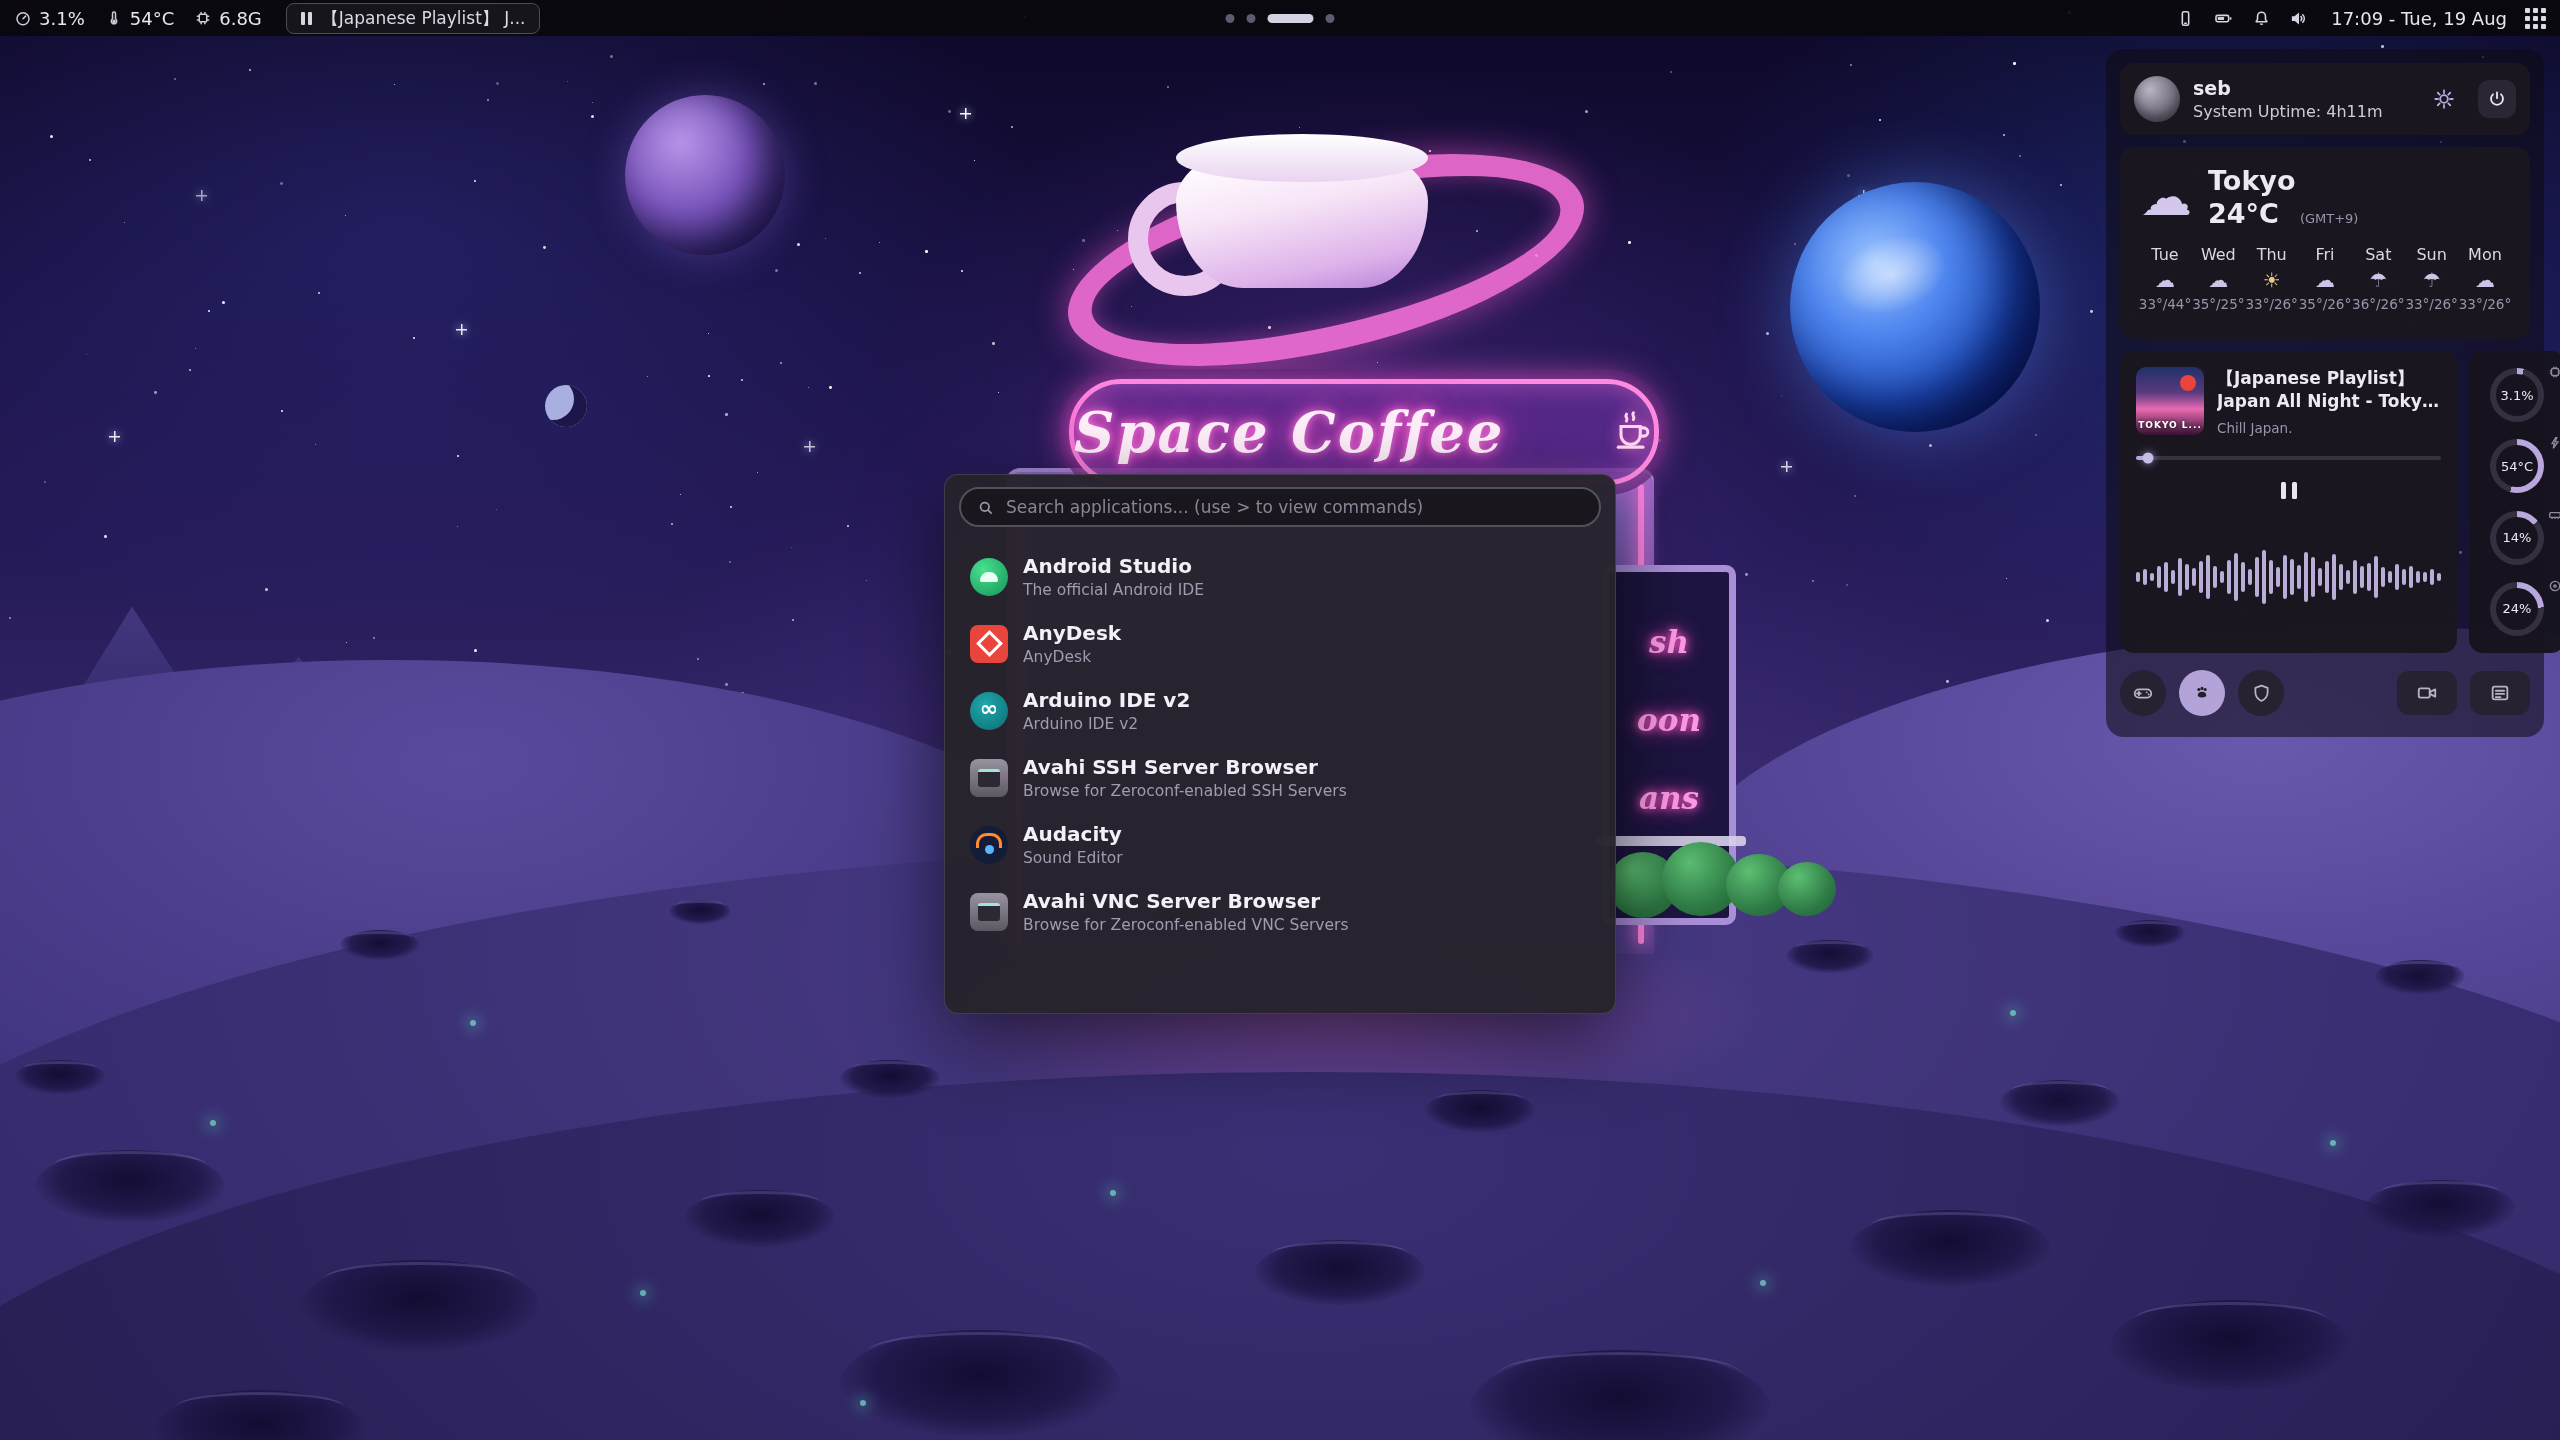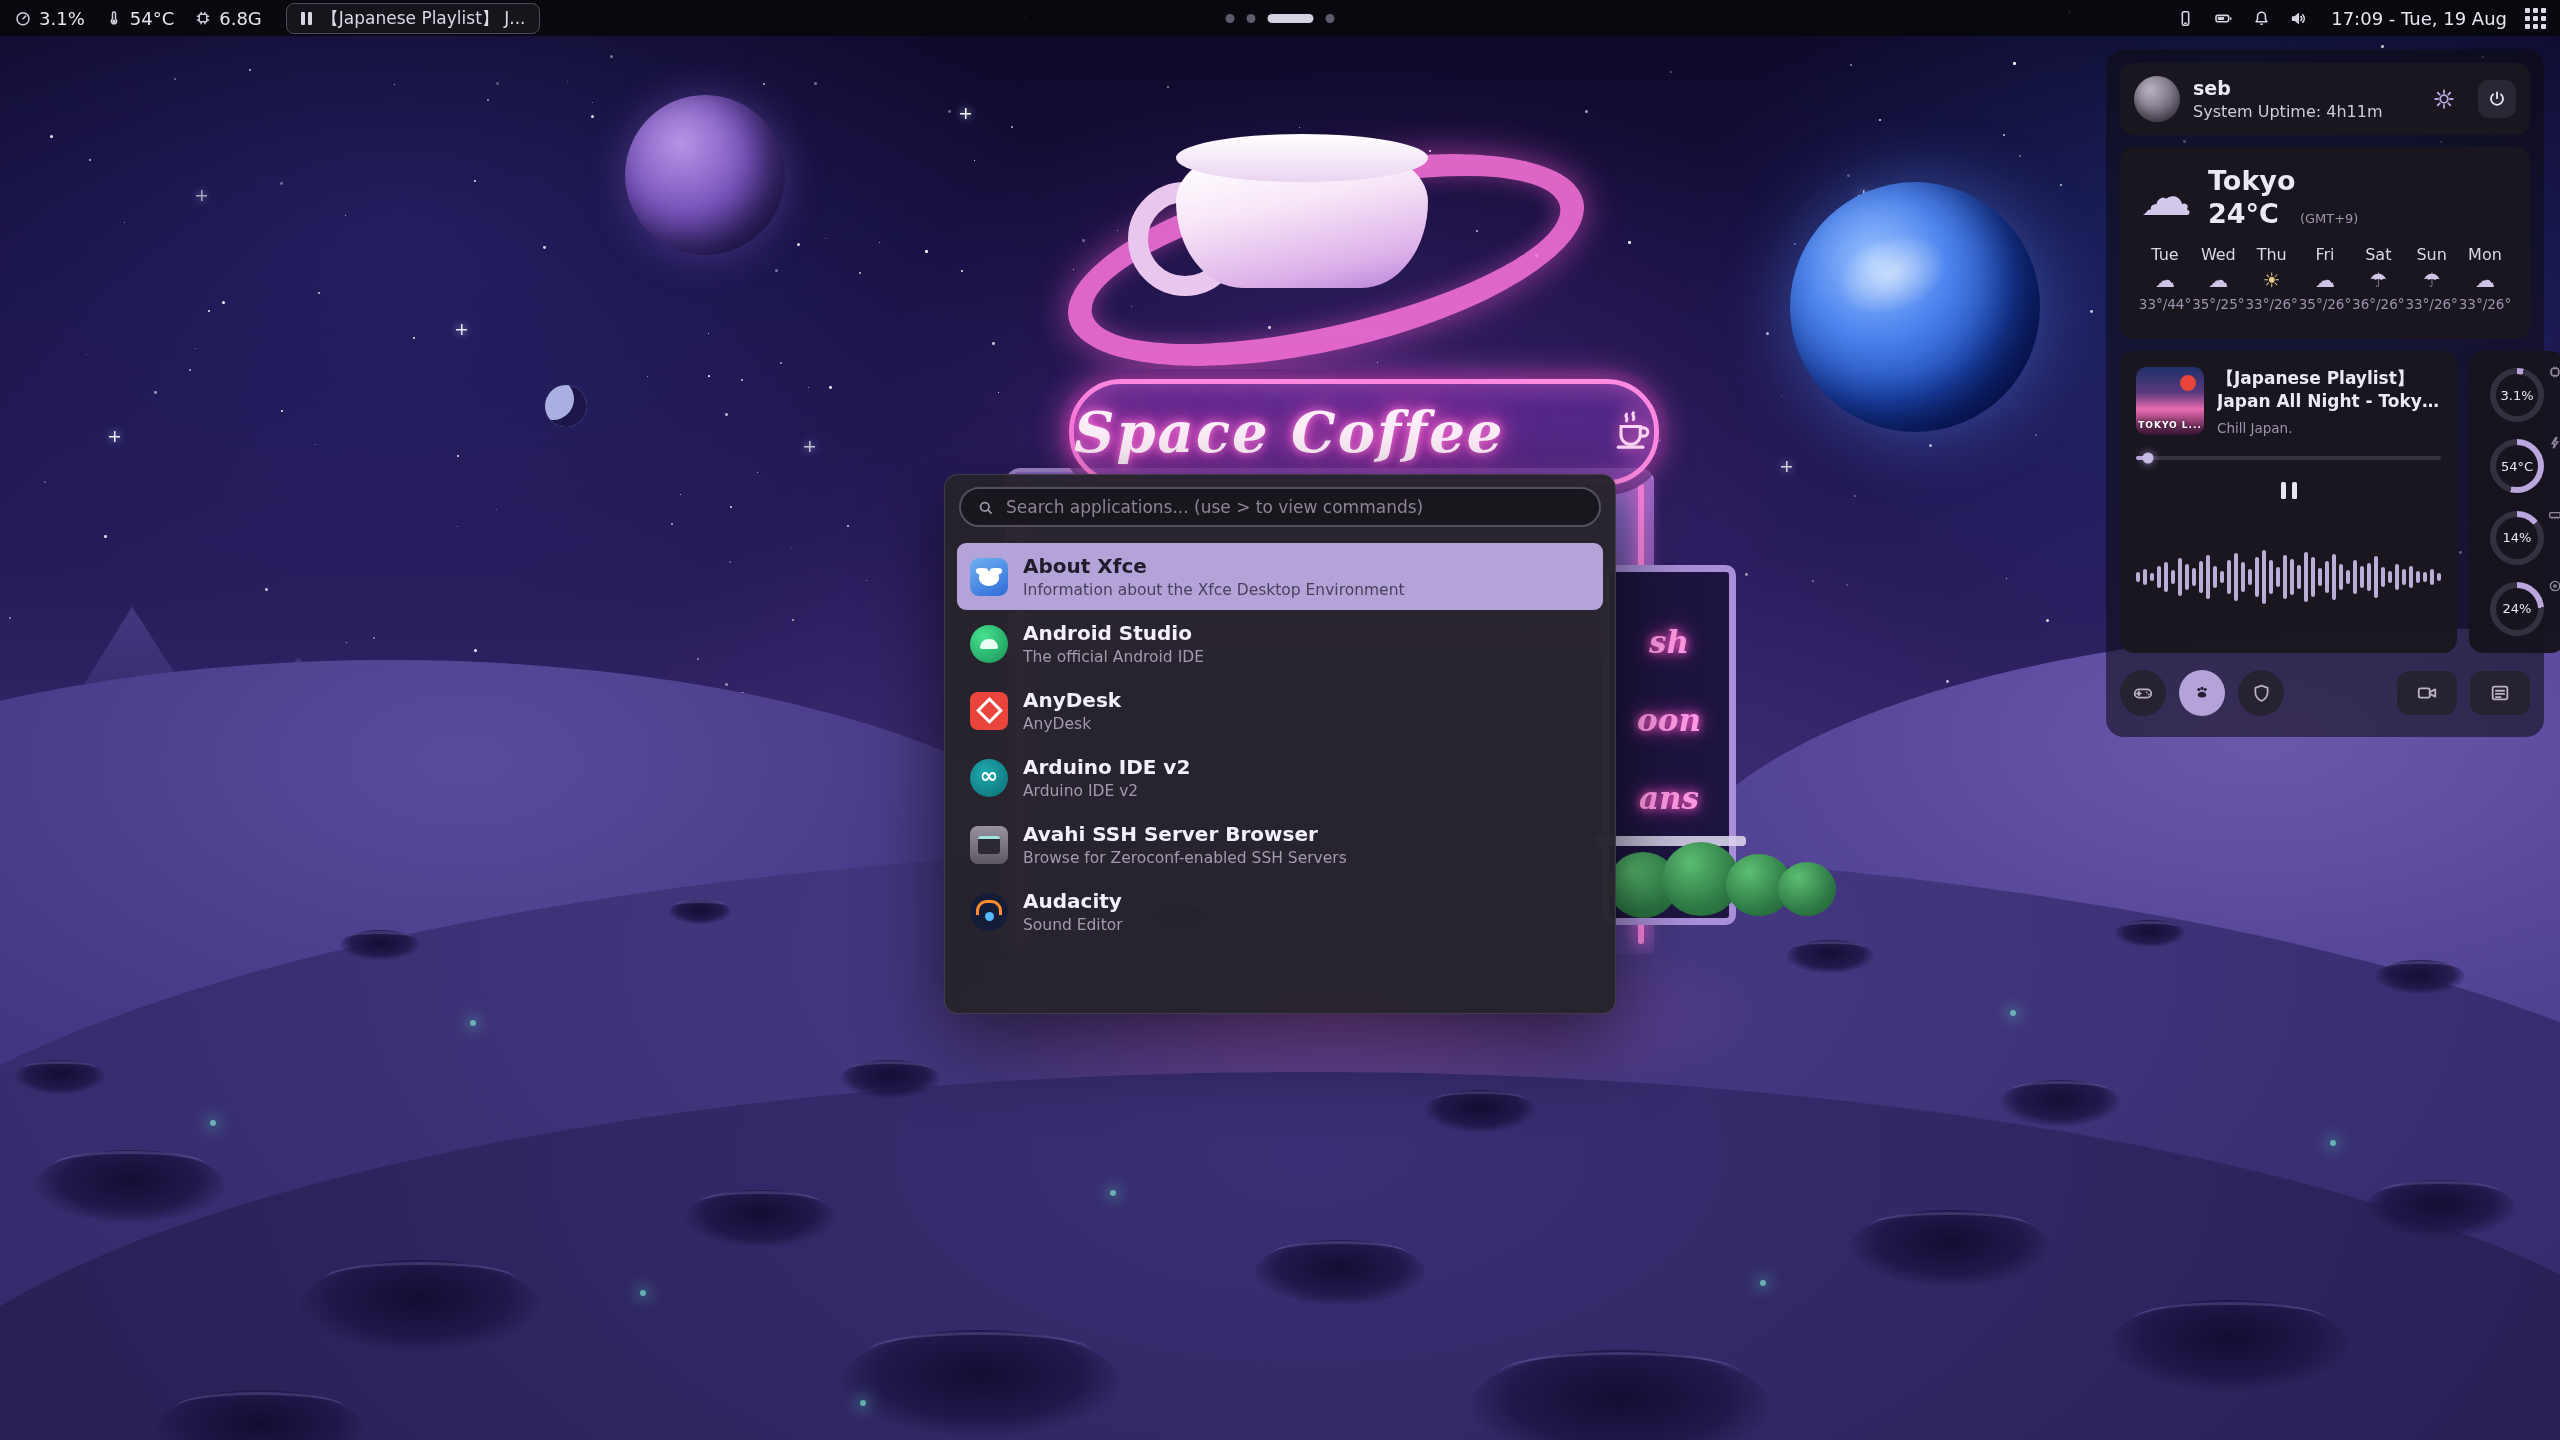--- a/index.html
+++ b/index.html
@@ -600,27 +600,20 @@
 
   <div id="launcher">
     <div id="search-pill">
       <svg width="17" height="17" viewBox="0 0 24 24" fill="none" stroke="currentColor" stroke-width="2.4" stroke-linecap="round">
           <circle cx="11" cy="11" r="6"></circle>
           <path d="M15.6 15.6L20 20"></path>
         </svg>
       <input id="search-input" type="text" value="" placeholder="Search applications... (use &gt; to view commands)" style="">
     </div>
     <div id="applist">
-        <div class="app-row selected">
-    <div class="ai xfce"></div>
-    <div class="app-texts">
-      <span class="app-name">About Xfce</span>
-      <span class="app-desc">Information about the Xfce Desktop Environment</span>
-    </div>
-  </div>
         <div class="app-row">
     <div class="ai android"></div>
     <div class="app-texts">
       <span class="app-name">Android Studio</span>
       <span class="app-desc">The official Android IDE</span>
     </div>
   </div>
         <div class="app-row">
     <div class="ai anydesk"></div>
     <div class="app-texts">
@@ -640,20 +633,27 @@
     <div class="app-texts">
       <span class="app-name">Avahi SSH Server Browser</span>
       <span class="app-desc">Browse for Zeroconf-enabled SSH Servers</span>
     </div>
   </div>
         <div class="app-row">
     <div class="ai audacity"></div>
     <div class="app-texts">
       <span class="app-name">Audacity</span>
       <span class="app-desc">Sound Editor</span>
+    </div>
+  </div>
+        <div class="app-row">
+    <div class="ai server"></div>
+    <div class="app-texts">
+      <span class="app-name">Avahi VNC Server Browser</span>
+      <span class="app-desc">Browse for Zeroconf-enabled VNC Servers</span>
     </div>
   </div>
       </div>
   </div>
 
   <aside id="sidebar">
 
     <div class="card" id="user-card">
       <div class="avatar"></div>
       <div class="user-meta">

